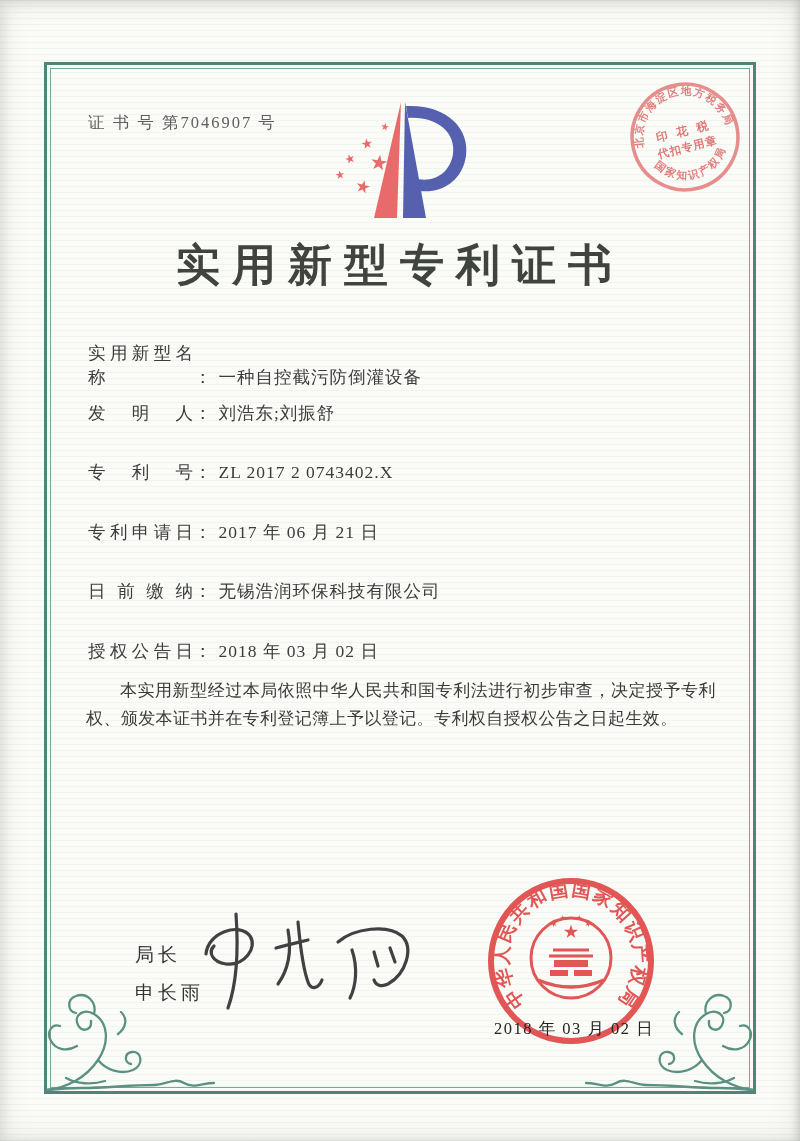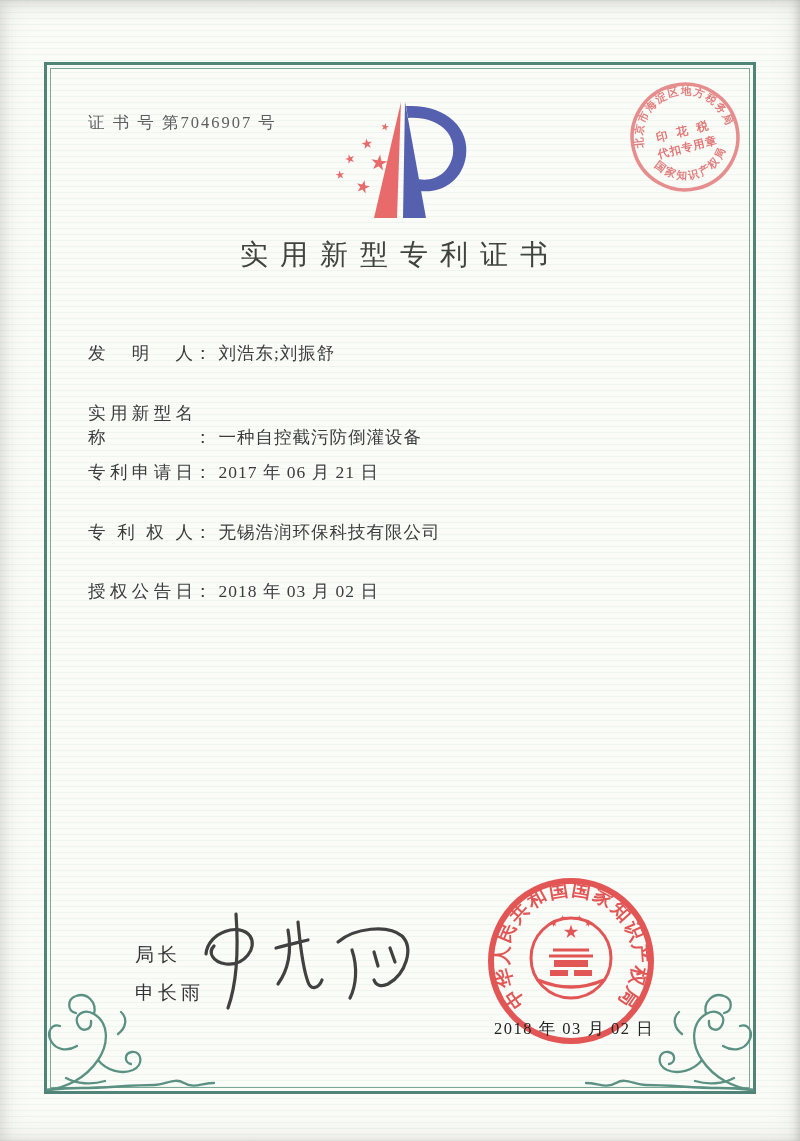--- a/index.html
+++ b/index.html
@@ -16,21 +16,21 @@
     box-shadow:inset 0 0 30px rgba(100,100,95,.16), inset -6px 0 10px -4px rgba(80,80,80,.22), inset 3px 3px 12px rgba(90,90,90,.12);
   }
   .frame{
     position:absolute;left:44px;top:62px;width:712px;height:1032px;
     border:3px solid #4f8477;box-sizing:border-box;
   }
   .frame::after{content:"";position:absolute;inset:3px;border:1px solid #79a898;}
   .certno{position:absolute;left:88px;top:112px;font-size:16.5px;color:#5e5e5e;letter-spacing:2px;z-index:2;}
   .logo{position:absolute;left:326px;top:94px;width:158px;height:138px;z-index:2;}
   .stamp{position:absolute;left:624px;top:76px;width:122px;height:122px;transform:rotate(-14deg);z-index:3;opacity:.95;}
-  .title{position:absolute;left:0;top:236px;width:100%;text-align:center;font-size:28px;color:#40443f;letter-spacing:12px;font-weight:400;z-index:2;}
+  .title{position:absolute;left:0;top:236px;width:100%;text-align:center;font-size:44px;color:#40443f;letter-spacing:12px;font-weight:700;z-index:2;}
   .fields{position:absolute;left:88px;top:341px;width:640px;z-index:2;}
   .field{height:59.5px;font-size:17.5px;color:#3c3c3c;letter-spacing:1px;}
   .flabel{display:inline-block;width:106px;text-align:justify;text-align-last:justify;}
   .fcolon{display:inline-block;margin-right:6px;}
   .paras{position:absolute;left:86px;top:677px;width:630px;z-index:2;}
   .paras p{margin:0;text-indent:2em;font-size:17px;line-height:28.4px;color:#3a3a3a;text-align:justify;letter-spacing:0.4px;}
   .director{position:absolute;left:94px;top:936px;font-size:19px;color:#333;letter-spacing:4px;line-height:38px;z-index:2;margin-left:41px;}
   .sig{position:absolute;left:192px;top:908px;width:238px;height:108px;z-index:2;}
   .seal{position:absolute;left:486px;top:876px;width:170px;height:170px;z-index:3;opacity:.92;}
   .sealdate{position:absolute;left:494px;top:1018px;font-size:16.5px;color:#242424;letter-spacing:1.5px;z-index:4;}
@@ -80,28 +80,30 @@
         <textPath href="#stampBottom" startOffset="50%" text-anchor="middle">国家知识产权局</textPath>
       </text>
       <text x="60" y="58" text-anchor="middle" font-size="11.5" fill="#e07070" font-weight="bold" letter-spacing="3">印 花 税</text>
       <text x="60" y="74" text-anchor="middle" font-size="11" fill="#e07070" font-weight="bold" letter-spacing="1">代扣专用章</text>
     </svg>
   </div>
 
   <div class="title">实用新型专利证书</div>
 
   <div class="fields">
+    <div class="field"><span class="flabel">实用新型名称</span><span class="fcolon">：</span><span class="fvalue">一种自控截污防倒灌设备</span></div>
     <div class="field"><span class="flabel">发明人</span><span class="fcolon">：</span><span class="fvalue">刘浩东;刘振舒</span></div>
-    <div class="field"><span class="flabel">实用新型名称</span><span class="fcolon">：</span><span class="fvalue">一种自控截污防倒灌设备</span></div>
+    <div class="field"><span class="flabel">专利号</span><span class="fcolon">：</span><span class="fvalue">ZL 2017 2 0743402.X</span></div>
     <div class="field"><span class="flabel">专利申请日</span><span class="fcolon">：</span><span class="fvalue">2017 年 06 月 21 日</span></div>
-    <div class="field"><span class="flabel">专利权人</span><span class="fcolon">：</span><span class="fvalue">无锡浩润环保科技有限公司</span></div>
+    <div class="field"><span class="flabel">日前缴纳</span><span class="fcolon">：</span><span class="fvalue">无锡浩润环保科技有限公司</span></div>
     <div class="field"><span class="flabel">授权公告日</span><span class="fcolon">：</span><span class="fvalue">2018 年 03 月 02 日</span></div>
   </div>
 
   <div class="paras">
+    <p>本实用新型经过本局依照中华人民共和国专利法进行初步审查，决定授予专利权、颁发本证书并在专利登记簿上予以登记。专利权自授权公告之日起生效。</p>
   </div>
 
   <div class="director">
     <div>局长</div>
     <div>申长雨</div>
   </div>
 
   <div class="sig">
     <svg viewBox="0 0 238 108" aria-hidden="true" fill="none" stroke="#414141" stroke-width="3.2" stroke-linecap="round">
       <path d="M 14,46 C 16,24 48,14 58,28 C 66,40 52,58 34,56 C 20,54 16,44 22,38"></path>

